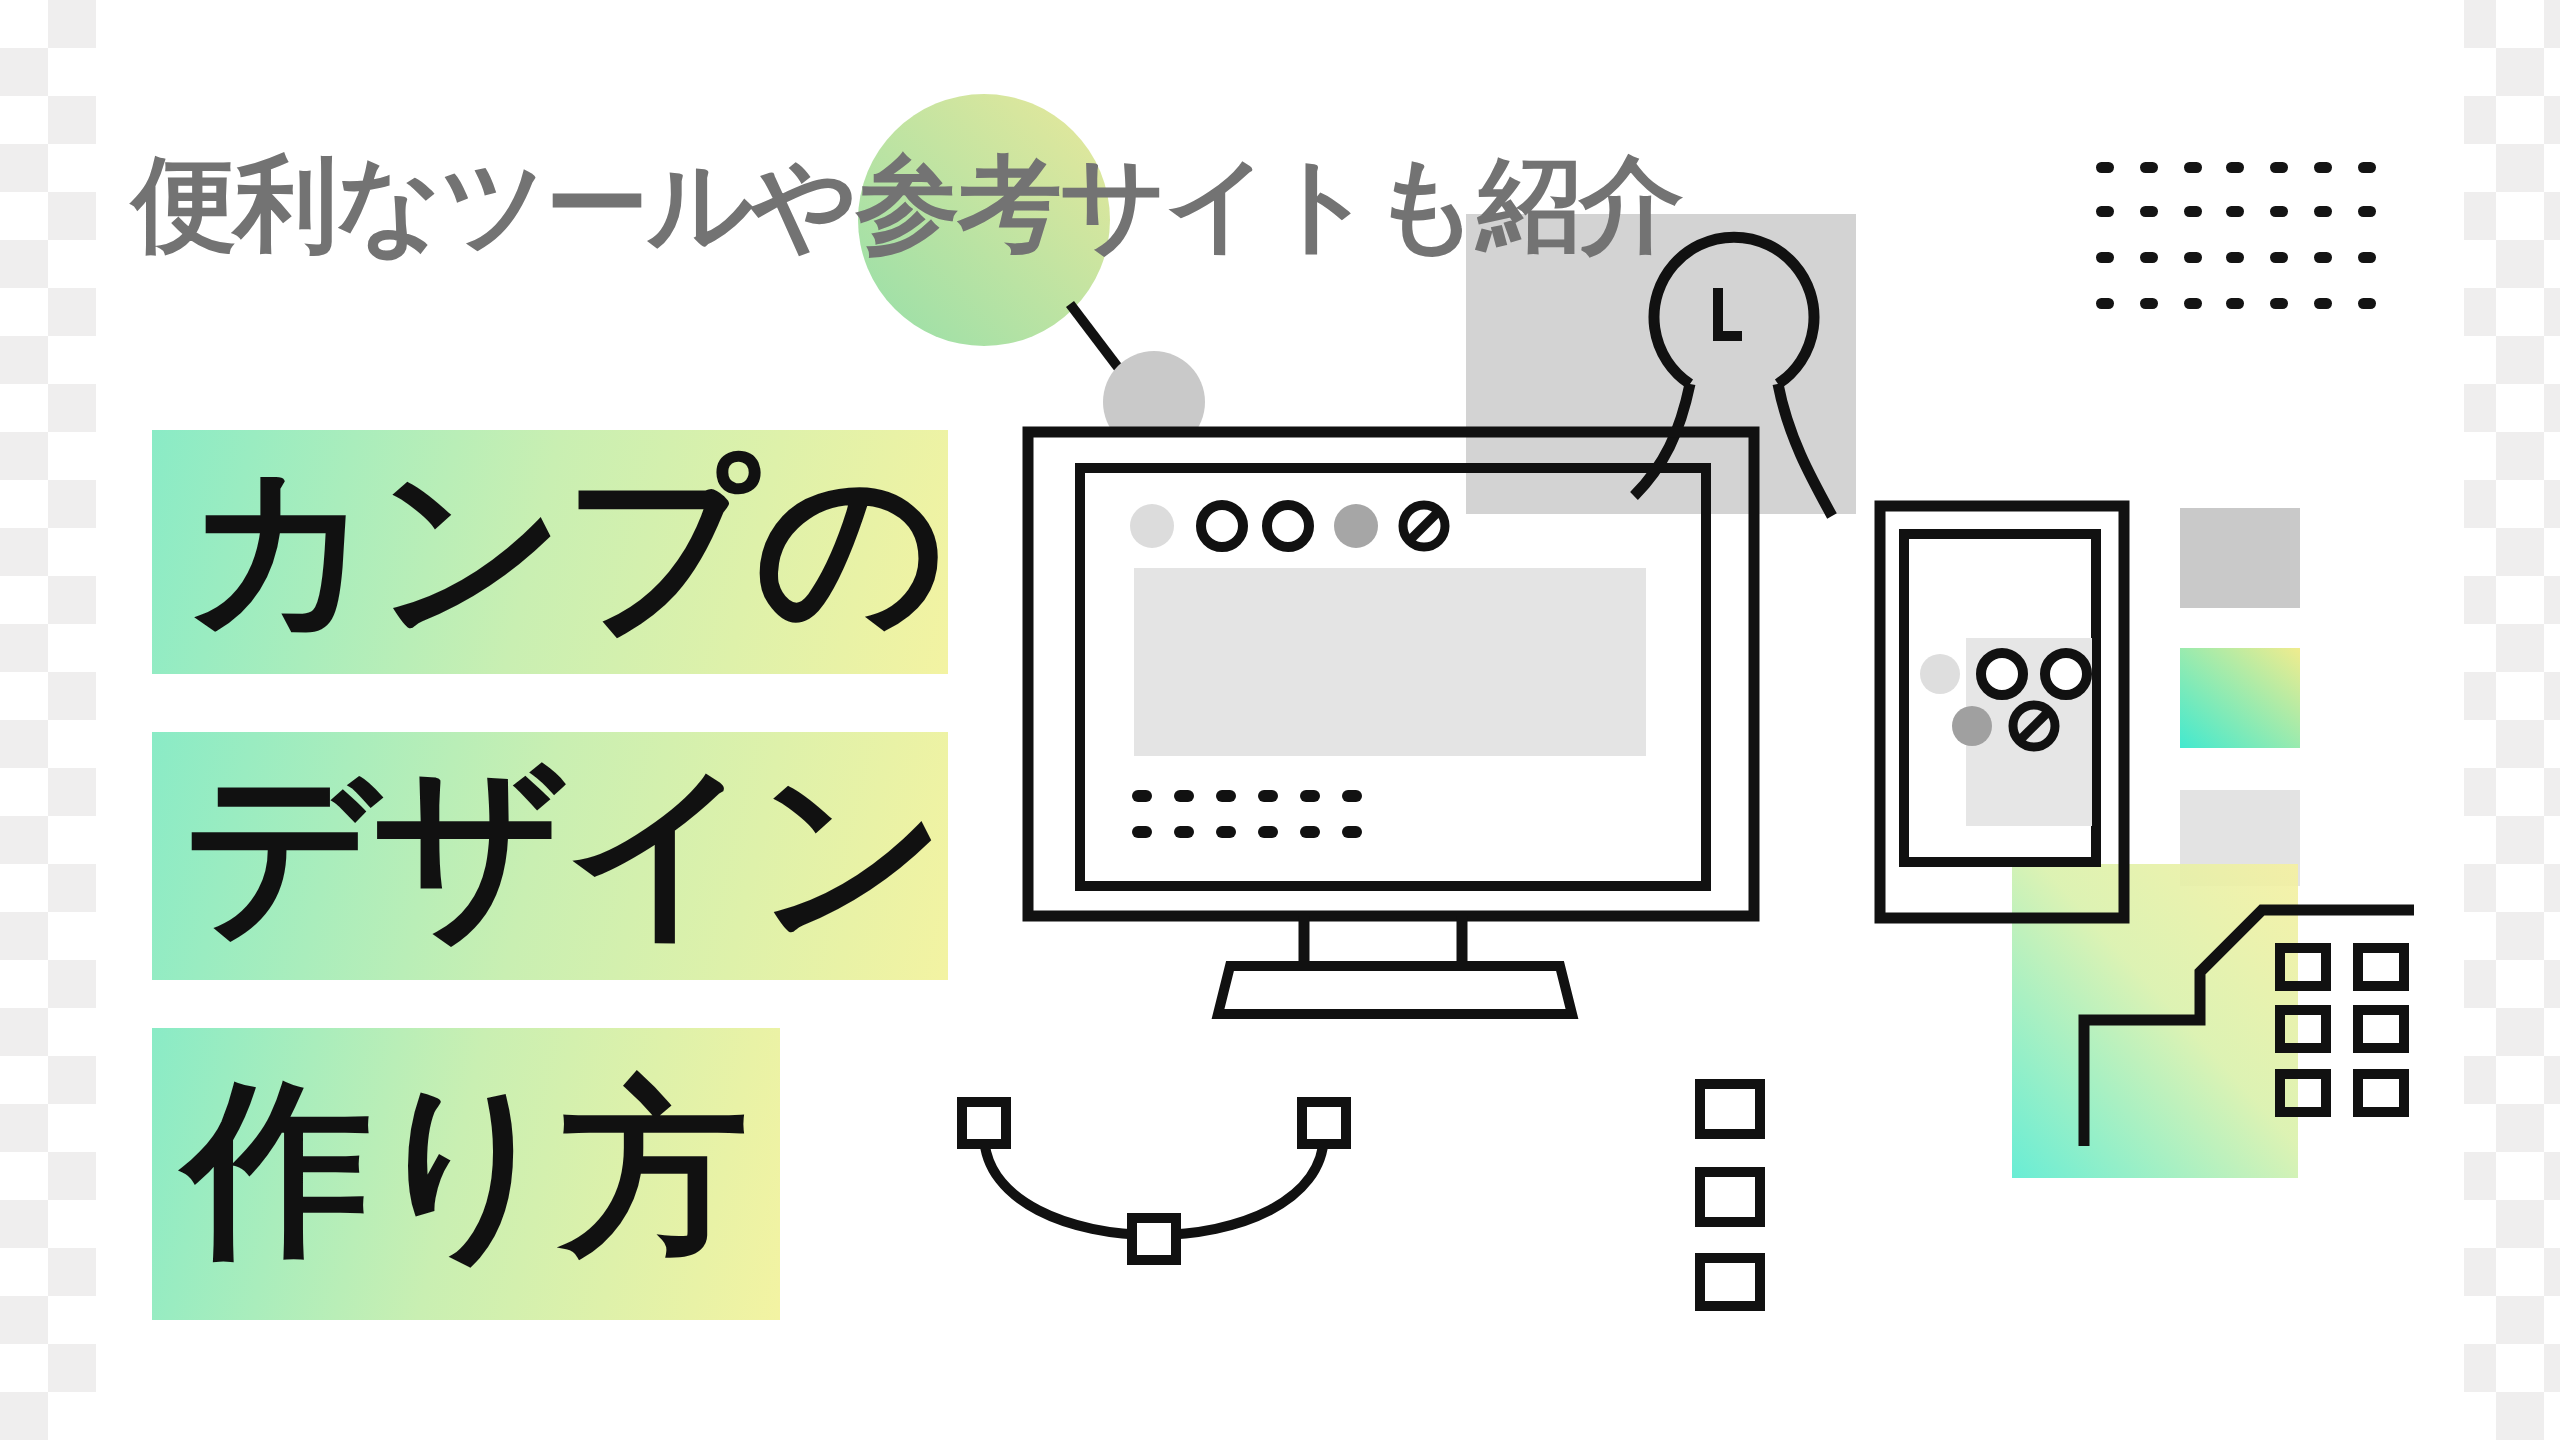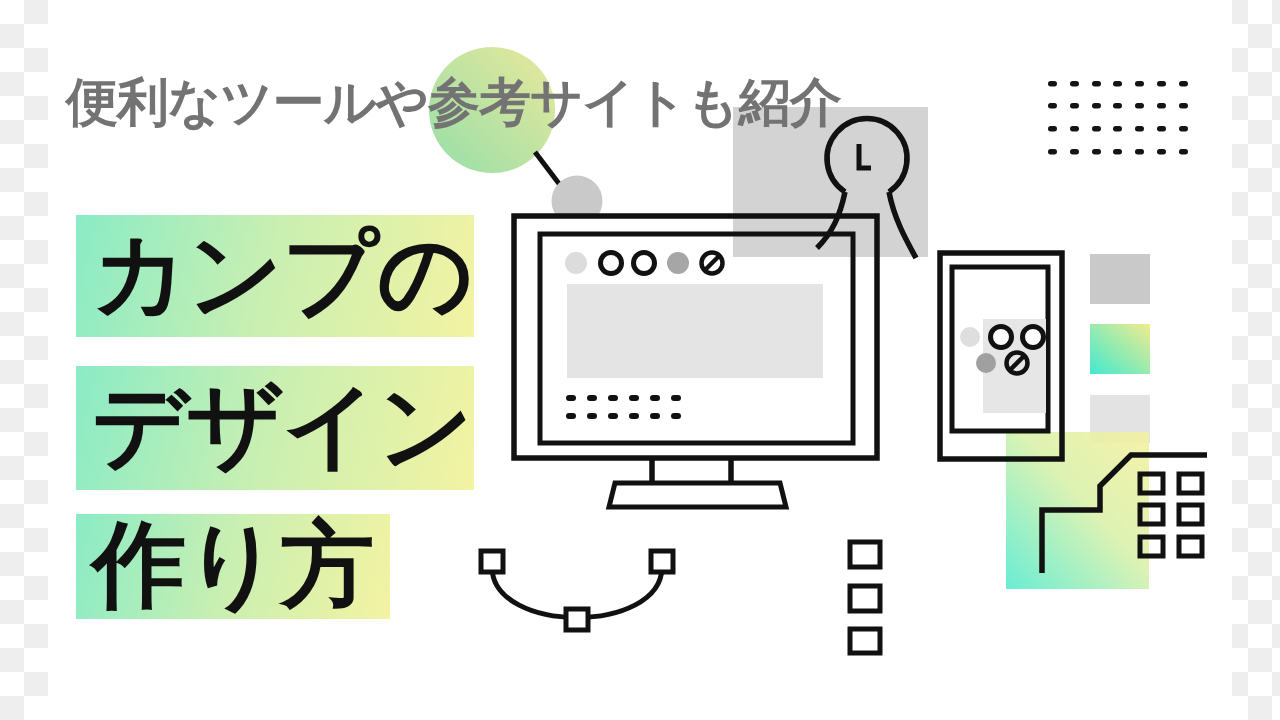--- a/index.html
+++ b/index.html
@@ -32,21 +32,21 @@
     position:absolute;z-index:3;display:flex;align-items:center;
     background:linear-gradient(103deg,#8aebc6 0%,#c9efb2 48%,#f3f3a2 100%);
     padding-left:16px;box-sizing:border-box;
   }
   .title-box span{
     font-size:94px;font-weight:900;color:#111111;letter-spacing:-1px;
     white-space:nowrap;line-height:1;transform:translateY(-2px);
   }
   .box1{left:76px;top:215px;width:398px;height:122px;}
   .box2{left:76px;top:366px;width:398px;height:124px;}
-  .box3{left:76px;top:514px;width:314px;height:105px;}
+  .box3{left:76px;top:514px;width:314px;height:146px;}
 </style>
 </head>
 <body>
 
 <div class="checker"></div>
 <div class="canvas"></div>
 
 <svg class="artwork-svg" viewBox="0 0 1280 720" xmlns="http://www.w3.org/2000/svg">
   <defs>
     <linearGradient id="gCircle" x1="0" y1="1" x2="1" y2="0">

